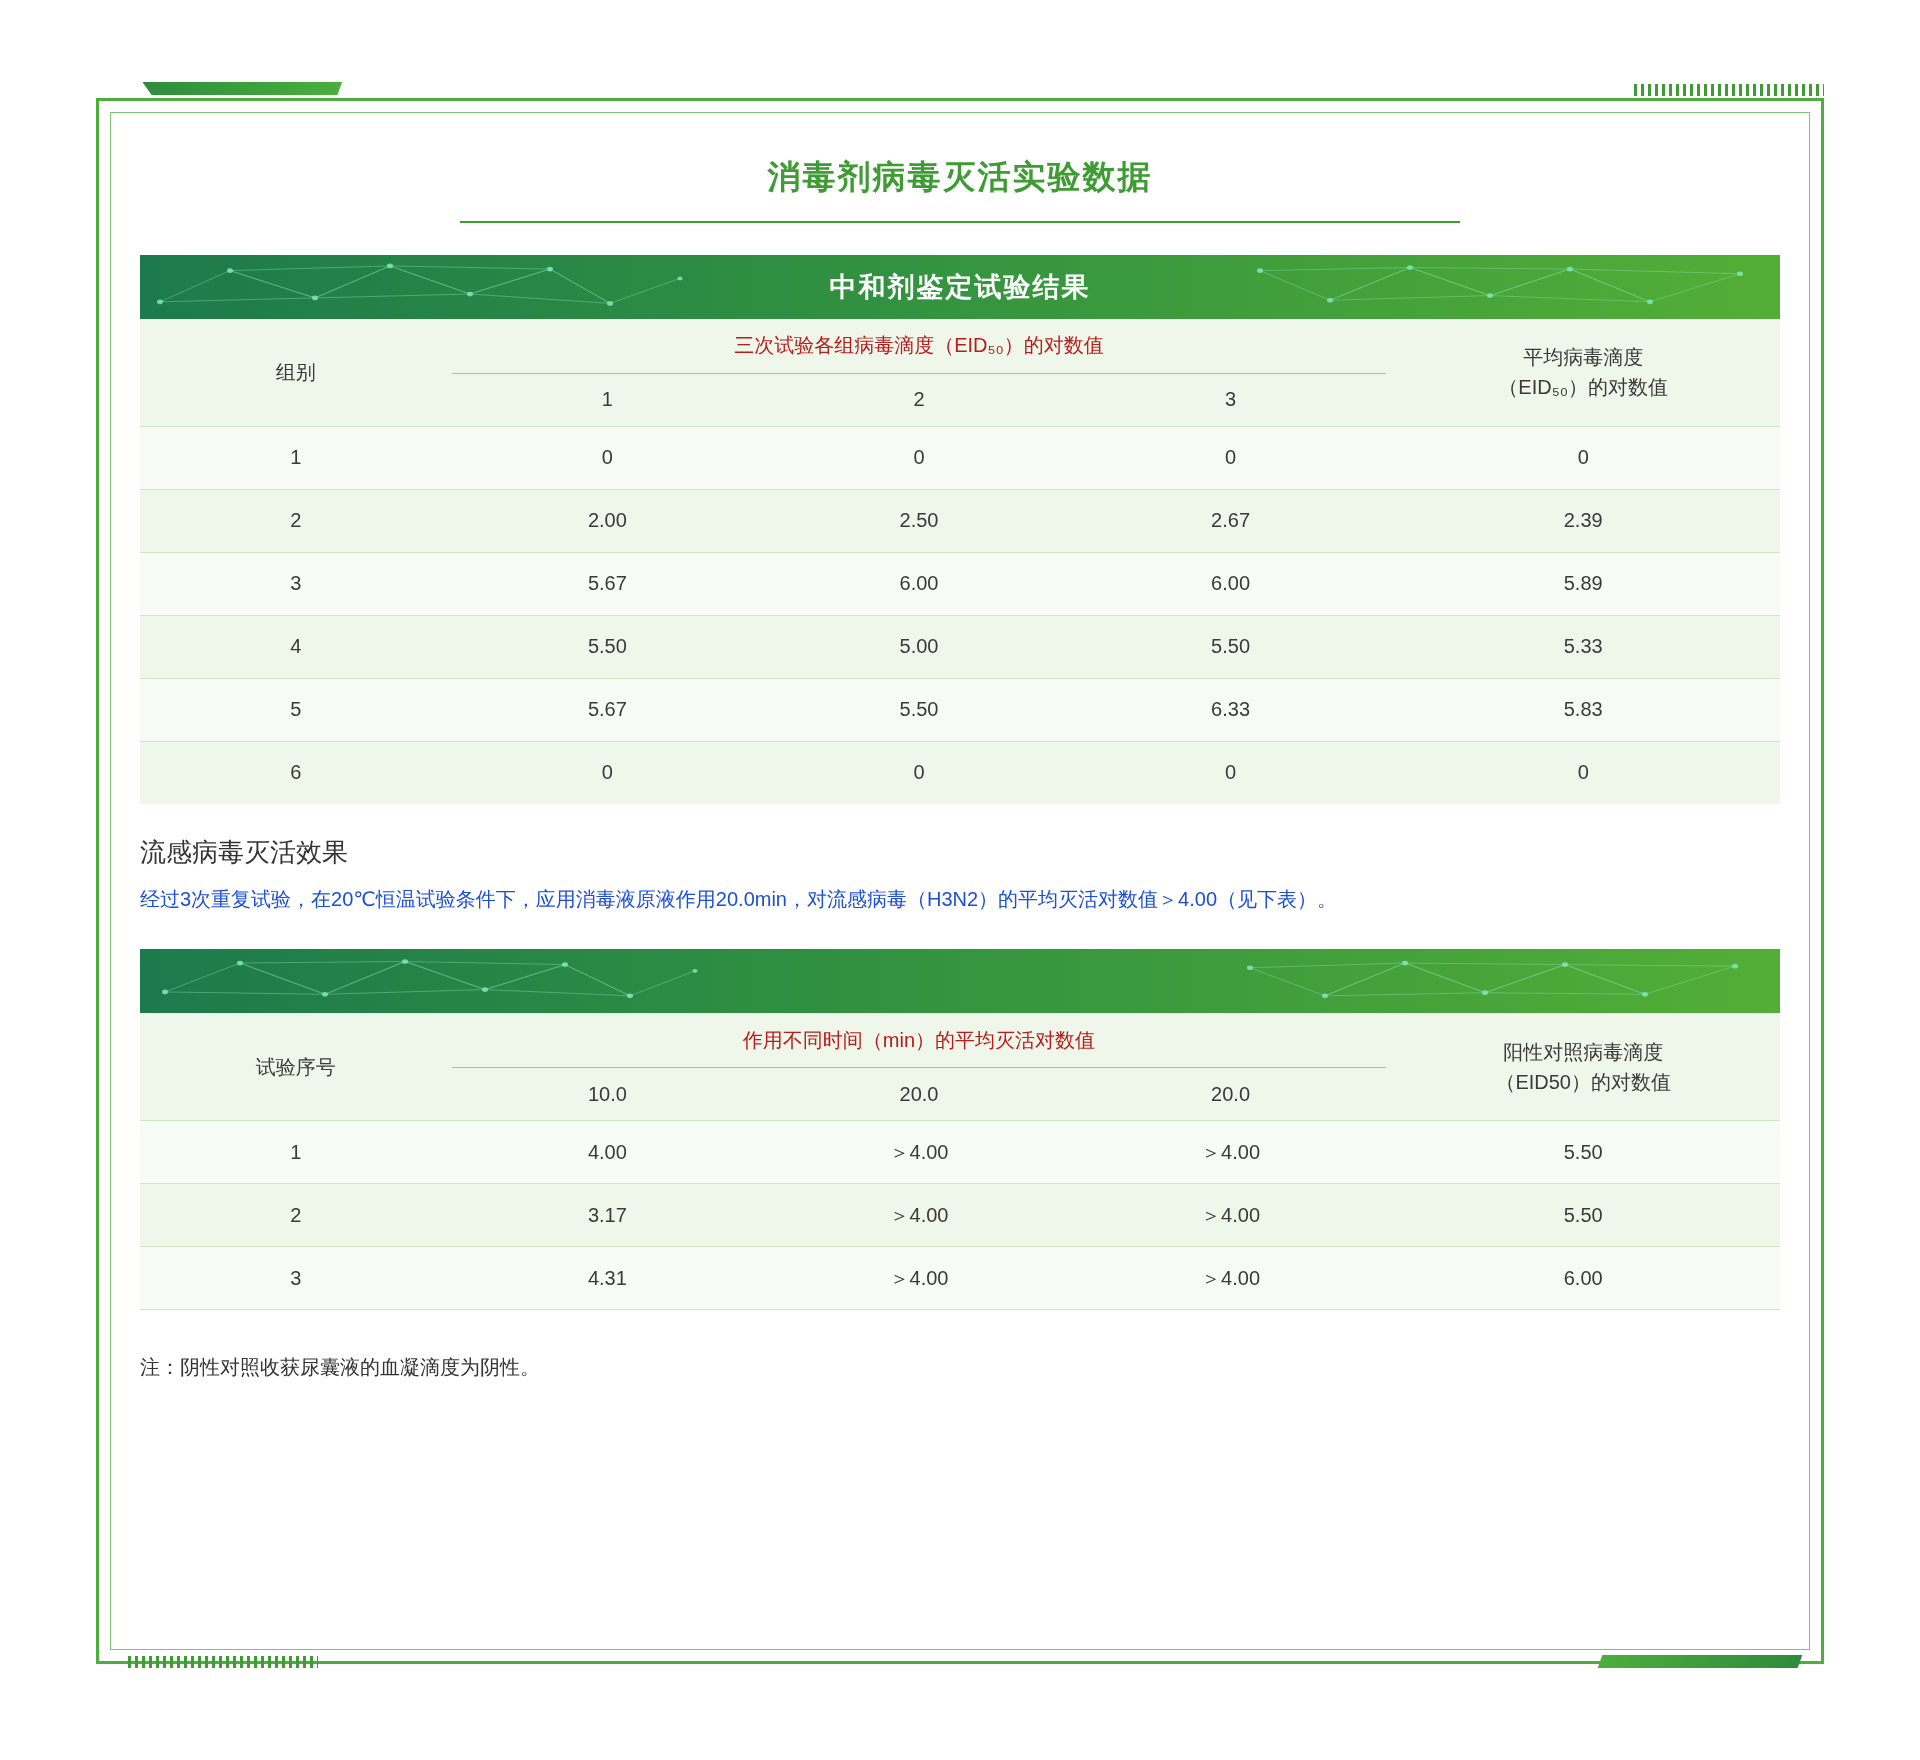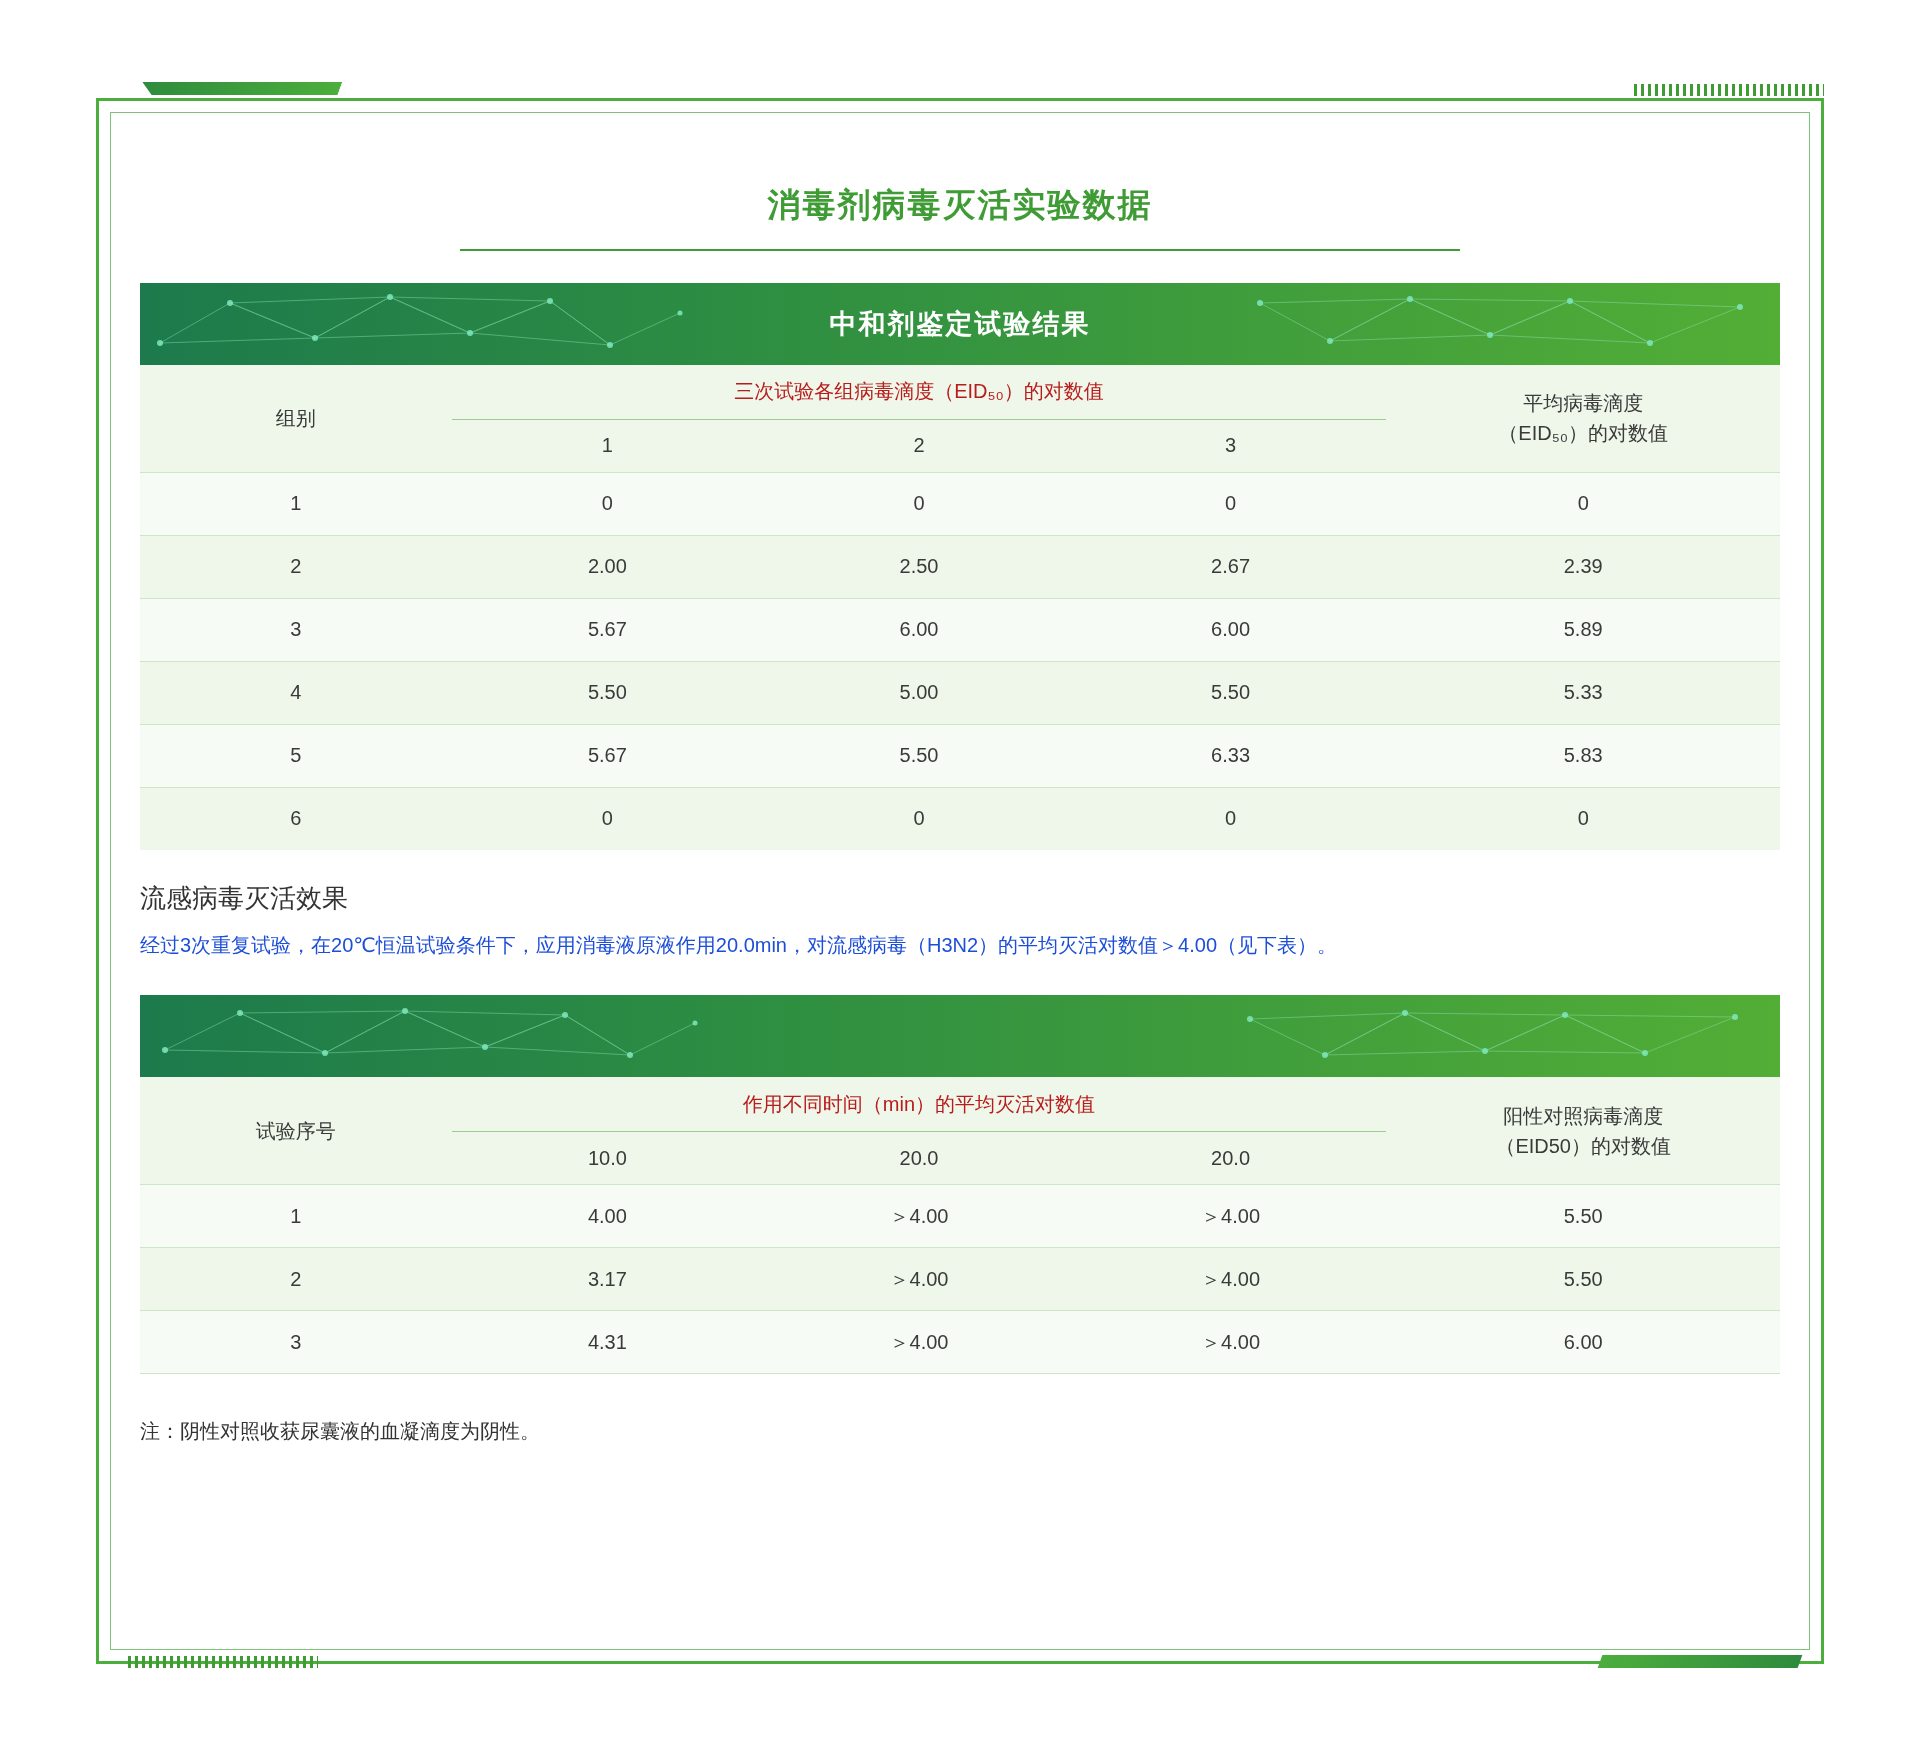--- a/index.html
+++ b/index.html
@@ -66,21 +66,21 @@
       transparent 3px, transparent 7px
     );
   }
   .dotline-tr { right: 96px; top: 84px; width: 190px; }
   .dotline-bl { left: 128px; top: 1656px; width: 190px; }
 
   
   .content {
     position: absolute;
     left: 140px;
-    top: 156px;
+    top: 128px;
     width: 1640px;
   }
 
   .doc-title {
     text-align: center;
     color: #3f9c35;
     font-size: 33px;
     font-weight: bold;
     letter-spacing: 2px;
     margin: 28px 0 0 0;
@@ -90,21 +90,21 @@
     width: 1000px;
     height: 2px;
     background: #3f9c35;
     margin: 22px auto 0 auto;
   }
 
   
   .banner {
     position: relative;
     margin-top: 32px;
-    height: 82px;
+    height: 64px;
     background: linear-gradient(90deg, #1d7a4c 0%, #2f8f41 40%, #53ae36 100%);
     overflow: hidden;
     display: flex;
     align-items: center;
     justify-content: center;
   }
   .banner svg {
     position: absolute;
     inset: 0;
     width: 100%;

